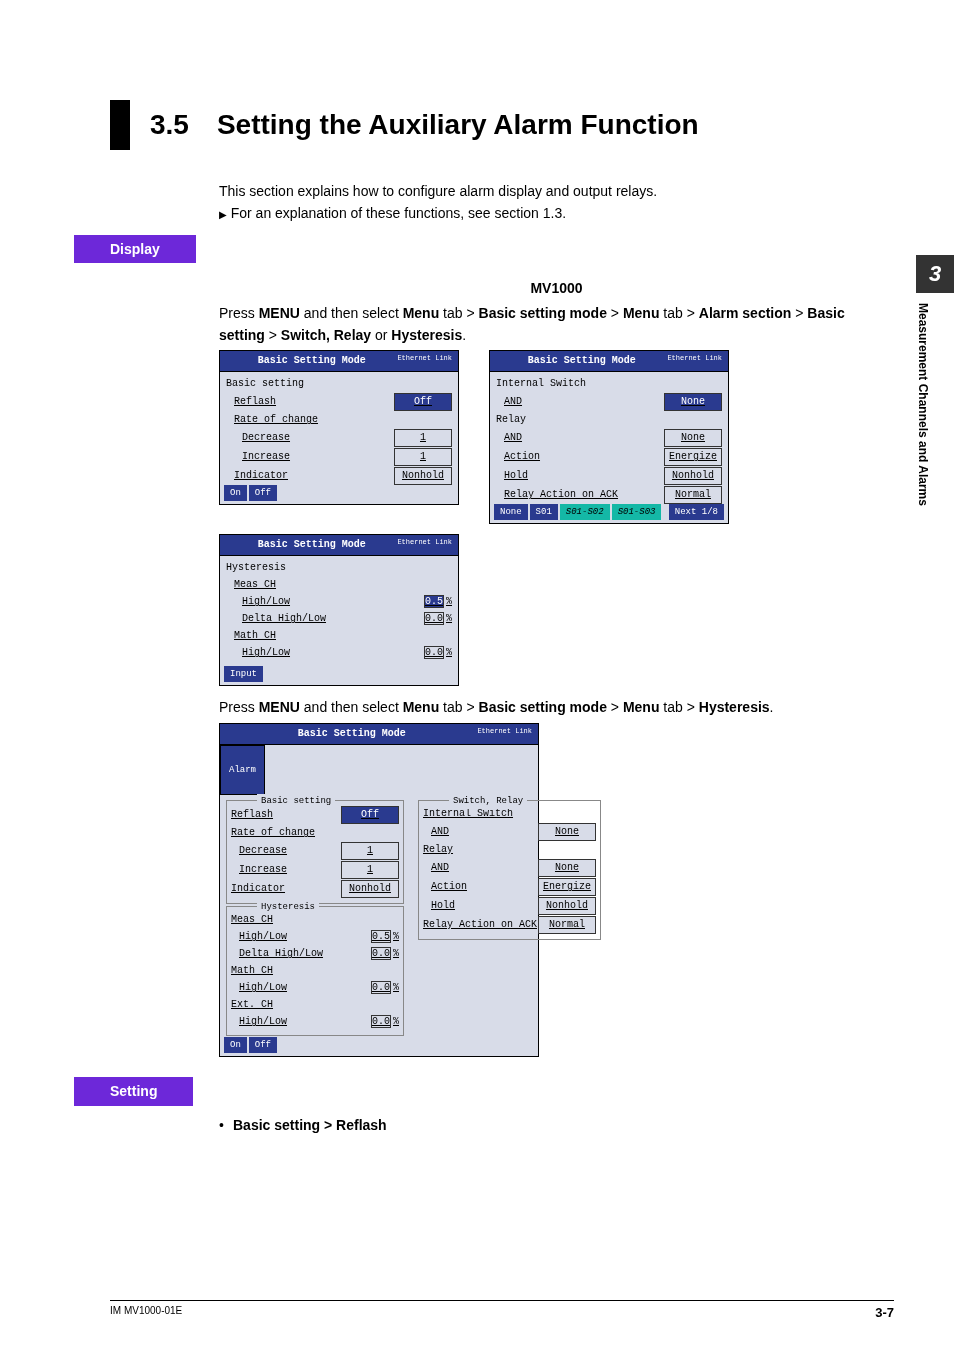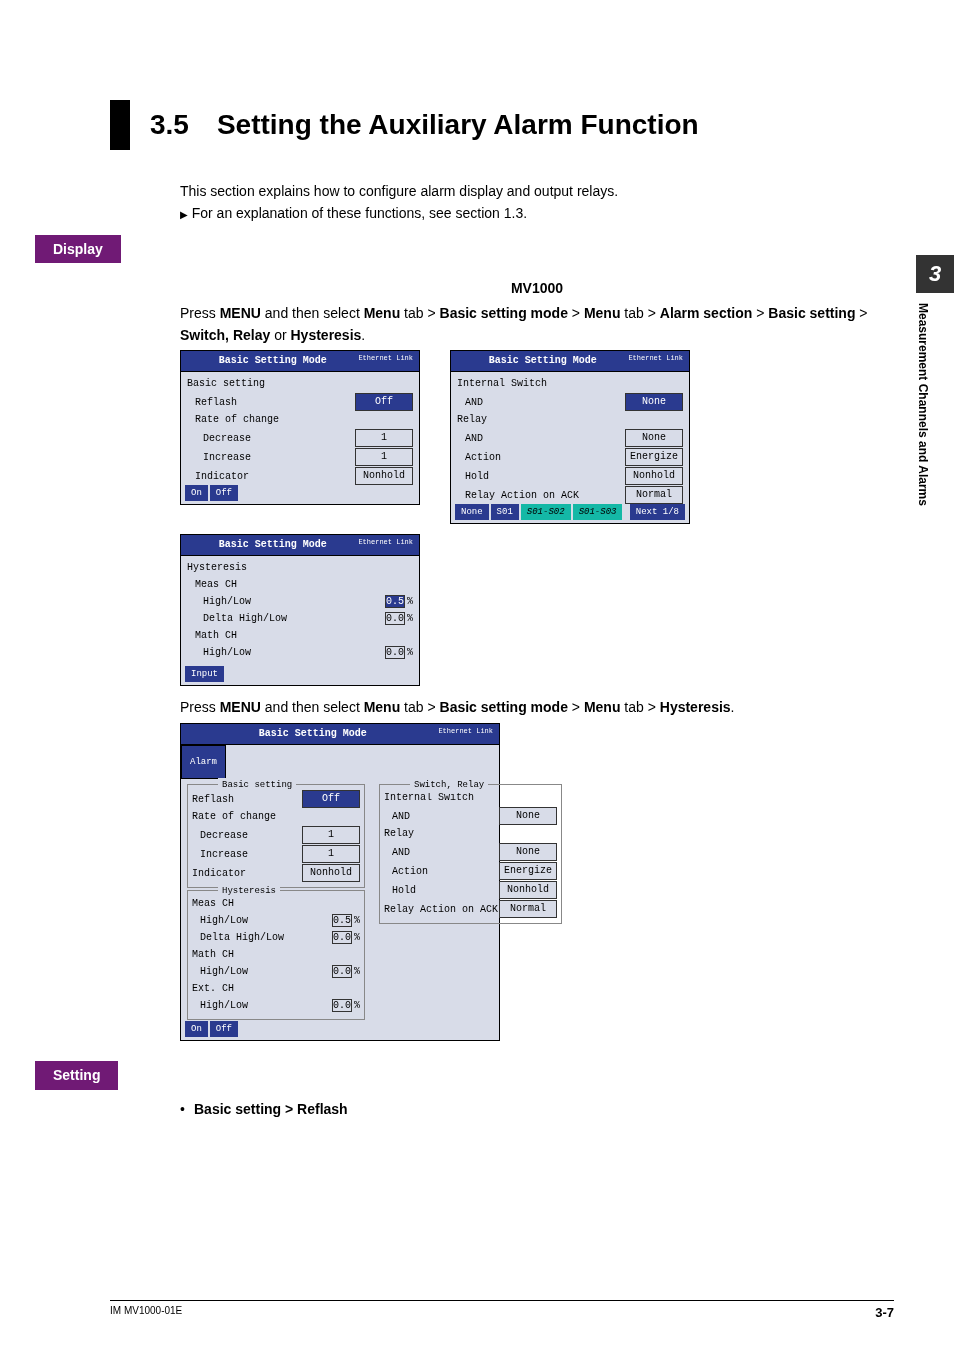--- a/index.html
+++ b/index.html
@@ -52,34 +52,34 @@
     width: 20px;
     height: 50px;
     background: #000;
     margin-right: 20px;
   }
   .title-text {
     font-size: 28px;
     font-weight: bold;
   }
   .content {
-    margin-left: 70px;
+    margin-left: 109px;
     line-height: 1.6;
   }
   .arrow-line::before {
     content: "▶";
     font-size: 10px;
     margin-right: 4px;
   }
   .section-tab {
     display: inline-block;
-    background: #701a75;
+    background: #6d28d9;
     color: #fff;
     font-weight: bold;
-    padding: 3px 18px;
+    padding: 3px 36px;
     margin: 10px 0 8px -145px;
     font-size: 14px;
     text-align: right;
   }
   .model-hdr {
     font-weight: bold;
     margin: 6px 0 2px 0;
     text-align: center;
   }
   .content b { font-weight: bold; }
@@ -98,36 +98,36 @@
     border: 1px solid #000;
   }
   .scr-body {
     background: #d8dce8;
     border: 1px solid #000;
     border-top: none;
     padding: 4px 6px 18px 6px;
     min-height: 130px;
     position: relative;
   }
-  .scr-row { display: flex; justify-content: space-between; align-items: flex-end; margin: 1px 0; }
+  .scr-row { display: flex; justify-content: space-between; align-items: center; margin: 1px 0; text-decoration: underline; }
   .scr-row .lbl { width: 110px; }
   .scr-row .fld { border: 1px solid #333; width: 58px; text-align: center; background:#d8dce8; }
   .scr-row .fld.sel { background: #2a3a8f; color: #fff; }
   .soft-keys { display: flex; gap: 2px; position:absolute; bottom:3px; left:4px; right:4px; }
   .sk { background: #2a3a8f; color: #fff; padding: 1px 6px; font-size:9px; }
   .sk.gray { background: #14b8a6; color:#000;font-style:italic; }
   .sk.next { margin-left:auto; }
   .unit { margin-left:2px; }
   .w240 .scr-bluehdr, .w240 .scr-body { width: 240px; }
   .w320 .scr-bluehdr, .w320 .scr-body { width: 320px; }
   .w320 .scr-body { min-height: 190px; }
   .mv2000-body-cols { display:flex; gap:14px; }
   .fieldset { border:1px solid #888; padding:4px 4px; margin:2px 0; position:relative;}
   .fieldset .leg { position:absolute; top:-7px; left:30px; font-size:9px; background:#d8dce8; padding:0 4px;}
-  .alarm-tab { background:#2a3a8f; color:#fff; display:inline-block; padding:9px 8px; margin:-4px 0 3px -6px; border:1px solid #000; font-size:9px;}
+  .alarm-tab { background:#2a3a8f; color:#fff; display:inline-block; padding:17px 8px; margin:-4px 0 3px -6px; border:1px solid #000; font-size:9px;}
   .bullet-row { display:flex; }
   .bullet-row .dot { width:14px; }
   .settings-body { margin-left:20px; line-height:1.5;}
   .footer { position:absolute; bottom:30px; left:110px; right:60px; display:flex; justify-content:space-between; font-size:10px; border-top:1px solid #000; padding-top:4px;}
   .footer .pg { font-weight:bold; font-size:13px;margin-left:35px; }
 </style>
 </head>
 <body>
 
 <div class="side-tab">

